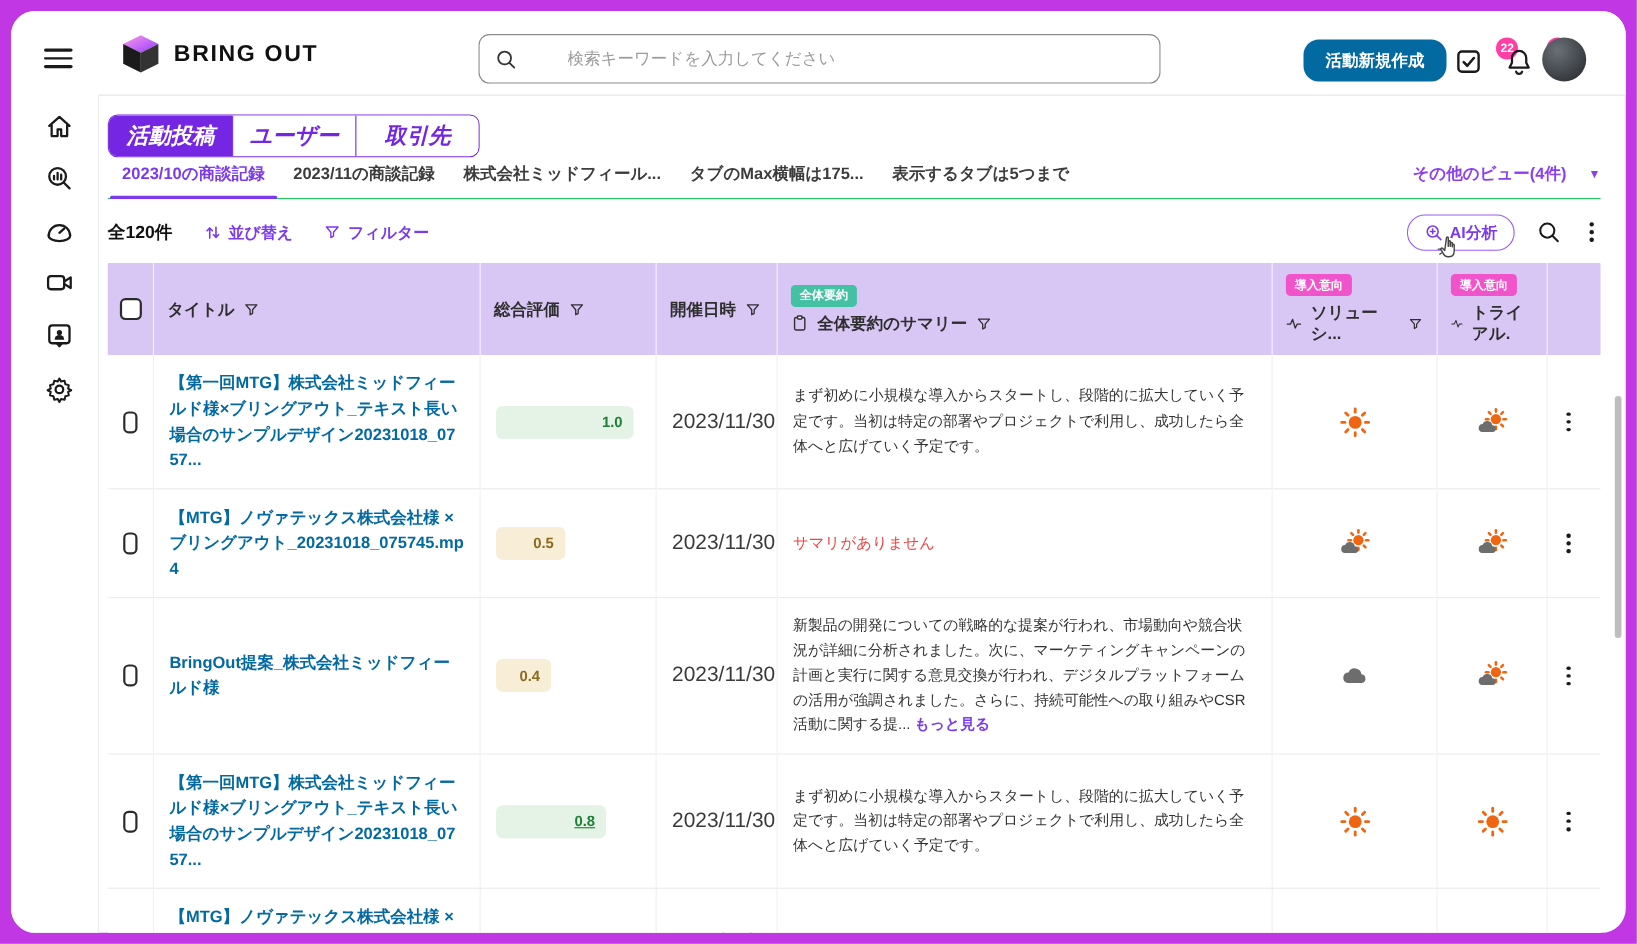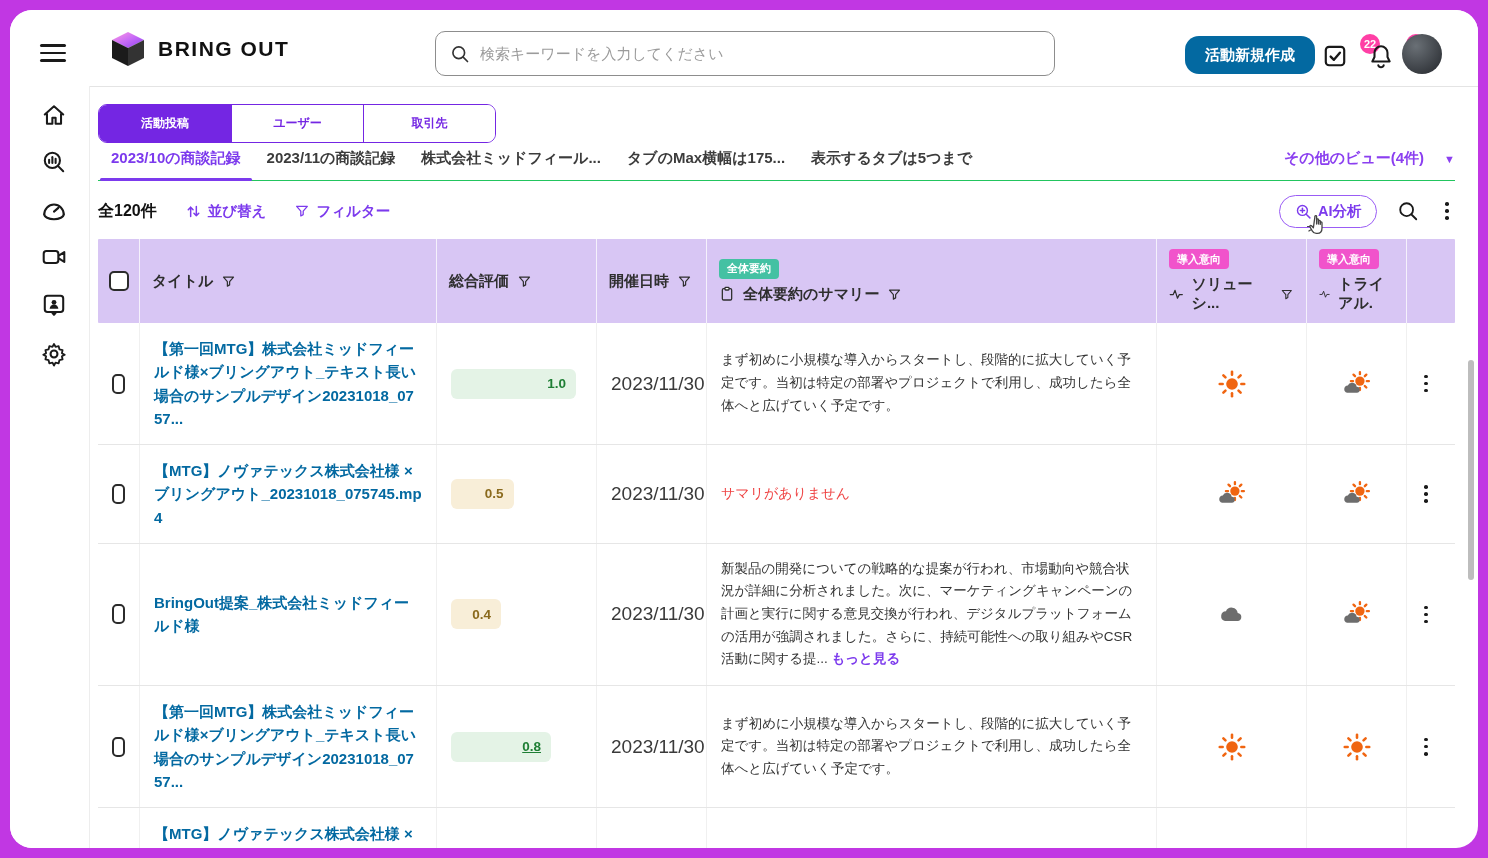--- a/index.html
+++ b/index.html
@@ -8,36 +8,36 @@
   .card { position:absolute; left:10px; top:10px; width:1468px; height:838px; background:#fff; border-radius:22px; overflow:hidden; }
 
   
   .appbar { position:absolute; left:0; top:0; width:100%; height:76px; background:#fff; }
   .appbar-line { position:absolute; left:80px; top:76px; right:0; height:1px; background:#e4e4e4; }
   .hamburger { position:absolute; left:30px; top:34px; width:26px; cursor:pointer; }
   .hamburger div { height:2.6px; background:#1a1a1a; border-radius:2px; margin-bottom:5px; }
   .logo { position:absolute; left:100px; top:20px; display:flex; align-items:center; gap:12px; }
   .logo-text { font-size:21px; font-weight:800; letter-spacing:1.5px; color:#111; }
   .searchbox { position:absolute; left:425px; top:21px; width:620px; height:45px; border:1px solid #8d8d8d; border-radius:10px; display:flex; align-items:center; padding:0 14px; gap:10px; background:#fff; }
-  .searchbox input { border:none; outline:none; font-size:15px; flex:1; color:#333; font-family:inherit; }
+  .searchbox input { border:none; outline:none; font-size:15px; flex:1; color:#333; font-family:inherit;margin-left:36px; }
   .searchbox input::placeholder { color:#9b9b9b; }
   .btn-primary { position:absolute; left:1175px; top:26px; height:38px; padding:4px 20px; background:#0369a1; color:#fff; border:none; border-radius:14px; font-size:15px; font-weight:700; cursor:pointer; font-family:inherit; }
   .icon-btn { position:absolute; top:33px; width:28px; height:28px; cursor:pointer; }
   .badge-dot { position:absolute; top:-9px; left:14px; min-width:20px; height:20px; border-radius:10px; background:#ff3fa5; color:#fff; font-size:11px; font-weight:700; display:flex; align-items:center; justify-content:center; padding:0 4px;margin-left:24px; }
   .avatar { position:absolute; left:1392px; top:24px; width:40px; height:40px; border-radius:50%; background:radial-gradient(circle at 35% 30%, #6a7076, #23262b); cursor:pointer; }
 
   
   .sidebar { position:absolute; left:0; top:76px; width:80px; bottom:0; border-right:1px solid #ededed; background:#fff; }
   .side-ic { position:absolute; left:31px; width:26px; height:26px; cursor:pointer; }
 
   
   .content { position:absolute; left:88px; top:84px; right:23px; bottom:0; }
 
   .segments { display:inline-flex; border:1.5px solid #7426e3; border-radius:9px; overflow:hidden; margin-top:10px; }
-  .segment { width:132px; height:37px; display:flex; align-items:center; justify-content:center; font-size:12px; font-weight:700; color:#7426e3; background:#fff; cursor:pointer; border-left:1.5px solid #7426e3; }
+  .segment { width:112px; height:37px; display:flex; align-items:center; justify-content:center; font-size:20px; font-weight:700; color:#7426e3; background:#fff; cursor:pointer; border-left:1.5px solid #7426e3;font-style:italic; }
   .segment:first-child { border-left:none; }
   .segment.active { background:#7426e3; color:#fff; }
 
   .viewtabs { display:flex; align-items:flex-end; border-bottom:1px solid #22c55e; padding-bottom:0; position:relative; }
   .viewtab { font-size:15px; font-weight:600; color:#3c3c3c; padding:6px 13px 12px; cursor:pointer; white-space:nowrap; position:relative; }
   .viewtab.active { color:#7c3aed; }
   .viewtab.active::after { content:""; position:absolute; left:2px; right:2px; bottom:-1px; height:3px; border-radius:2px; background:#7c3aed; }
   .more-views { margin-left:auto; color:#8b3ff0; font-size:15px; font-weight:700; cursor:pointer; padding-bottom:12px; display:flex; align-items:center; gap:20px; }
   .more-views .caret { font-size:11px; }
 

